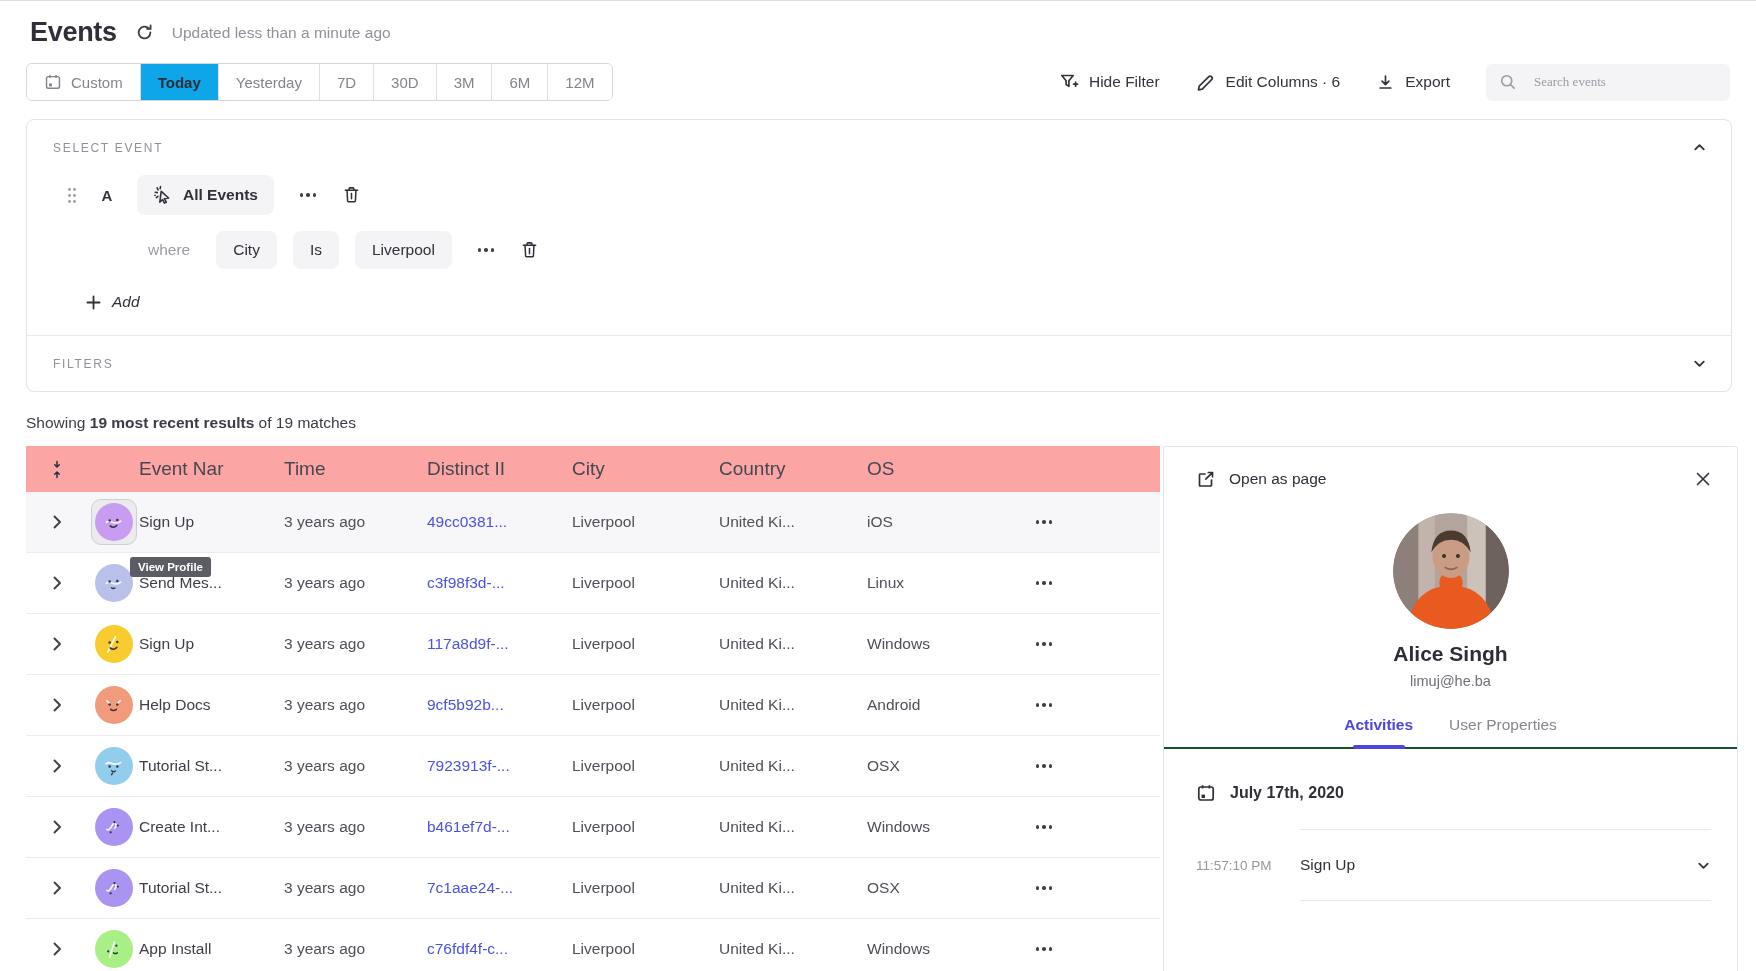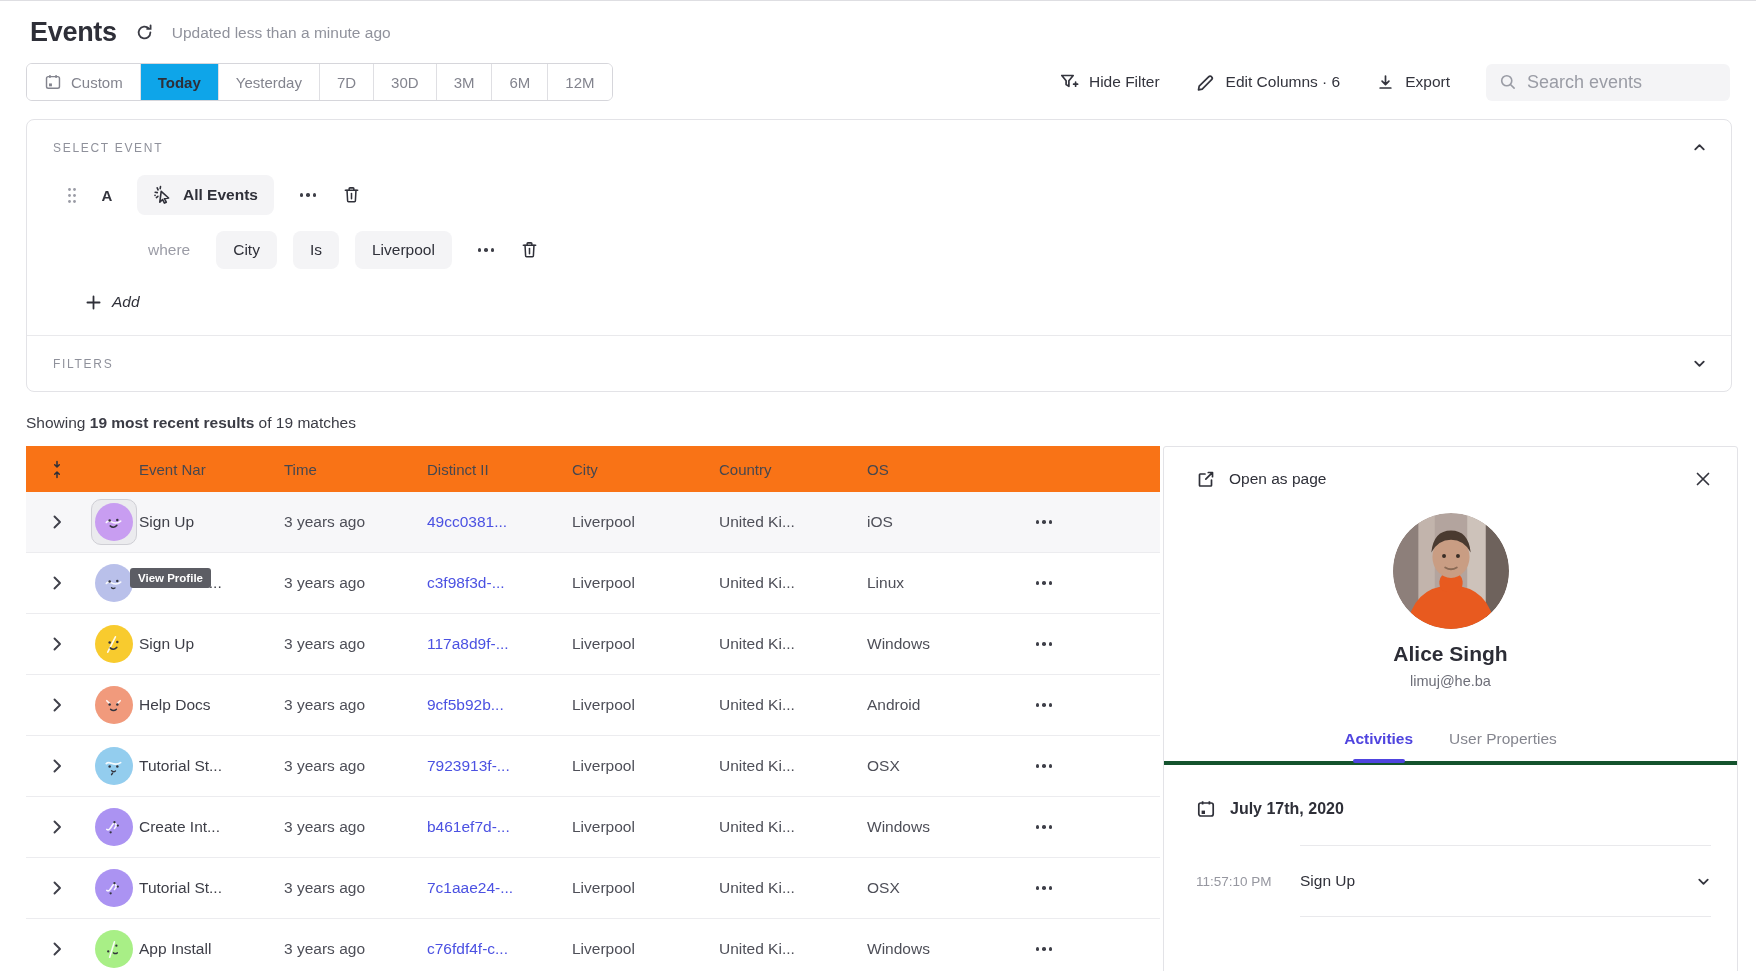--- a/index.html
+++ b/index.html
@@ -15,21 +15,21 @@
 
   
   .controls { display:flex; justify-content:space-between; align-items:center; padding:0 26px; margin-top:15px; }
   .segmented { display:inline-flex; align-items:stretch; border:1px solid #d6d6db; border-radius:6px; height:38px; overflow:hidden; background:#fff; }
   .seg { display:flex; align-items:center; gap:9px; padding:0 17px; font-size:15px; color:#83848e; border-left:1px solid #dfdfe3; cursor:pointer; white-space:nowrap; background:#fff;justify-content:flex-end; }
   .seg:first-child { border-left:none; }
   .seg.active { background:#0ea5e9; color:#2e2f38; font-weight:700; }
   .right-tools { display:flex; align-items:center; gap:36px; }
   .tool-btn { display:flex; align-items:center; gap:10px; font-size:15.5px; font-weight:500; color:#33343d; cursor:pointer; background:none; border:none; font-family:inherit; }
   .search-box { display:flex; align-items:center; gap:10px; width:244px; height:37px; background:#f4f4f6; border-radius:6px; padding:0 13px; }
-  .search-box input { border:none; background:transparent; outline:none; font-size:18px; color:#3b3c45; width:180px; font-family:Liberation Sans, sans-serif; }
+  .search-box input { border:none; background:transparent; outline:none; font-size:13px; color:#3b3c45; width:180px; font-family:Liberation Serif, serif;margin-left:7px; }
   .search-box input::placeholder { color:#9a9ca5; }
 
   
   .card { margin:18px 24px 0 26px; border:1px solid #e3e3e7; border-radius:8px; background:#fff; }
   .card-row-head { display:flex; justify-content:space-between; align-items:center; padding:20px 24px 0 26px; }
   .sec-label { font-size:12px; letter-spacing:1.7px; color:#8f919b; font-weight:500; }
   .event-row { display:flex; align-items:center; margin:20px 0 0 40px; gap:0; }
   .drag { margin-right:22px; cursor:grab; }
   .row-letter { font-size:15px; font-weight:700; color:#33343d; width:16px; text-align:center; margin-right:22px; }
   .chip-btn { display:flex; align-items:center; gap:10px; background:#f4f4f6; border:none; border-radius:8px; padding:10px 16px; font-size:15.5px; font-weight:700; color:#2f3039; cursor:pointer; font-family:inherit; }
@@ -43,42 +43,42 @@
   .filters-row { display:flex; justify-content:space-between; align-items:center; padding:20px 24px 20px 26px; }
 
   
   .results { margin:22px 0 0 26px; font-size:15.5px; color:#3b3c45; }
   .results b { font-weight:700; }
 
   
   .main { display:flex; align-items:flex-start; margin:14px 0 0 26px; gap:3px; }
   .table-wrap { width:1134px; position:relative; }
   .tgrid { display:grid; grid-template-columns:62px 51px 145px 143px 145px 147px 148px 147px 60px 1fr; align-items:center; }
-  .thead { height:46px; background:#f97316; color:#46474f; font-size:15px; }
+  .thead { height:46px; background:#fca5a5; color:#46474f; font-size:19px; }
   .trow { height:61px; border-bottom:1px solid #ececef; font-size:15.5px; color:#4e4f58; }
   .trow.hovered { background:#f7f7f9; }
   .cell-c { display:flex; justify-content:center; align-items:center; }
   .ev-name { color:#3d3e47; }
   .id-link { color:#4b51e2; cursor:pointer; }
   .avatar { width:38px; height:38px; border-radius:50%; display:flex; align-items:center; justify-content:center; }
   .av-box { width:46px; height:46px; border-radius:10px; background:#ebebee; border:1px solid #cfcfd5; display:flex; align-items:center; justify-content:center; }
   .dots { display:inline-flex; gap:3px; cursor:pointer; }
   .dots i { width:3.5px; height:3.5px; border-radius:50%; background:#3e3f48; }
   .row-chev { color:#3f404a; cursor:pointer; display:flex; }
-  .tooltip { position:absolute; left:104px; top:122px; background:#5c5d64; color:#fff; font-size:11.5px; font-weight:700; padding:4px 8px; border-radius:3px; white-space:nowrap; z-index:6; }
+  .tooltip { position:absolute; left:104px; top:111px; background:#5c5d64; color:#fff; font-size:11.5px; font-weight:700; padding:4px 8px; border-radius:3px; white-space:nowrap; z-index:6; }
 
   
   .panel { width:575px; border:1px solid #e3e3e7; border-radius:3px; background:#fff; height:560px; position:relative; }
   .panel-head { display:flex; align-items:center; gap:13px; padding:22px 26px 0 32px; }
   .panel-head .lbl { font-size:15.5px; font-weight:500; color:#2f3039; }
   .panel-close { margin-left:auto; cursor:pointer; display:flex; }
   .pavatar { width:116px; height:116px; border-radius:50%; margin:24px auto 0; overflow:hidden; display:block; }
   .pname { text-align:center; margin-top:13px; font-size:21px; font-weight:700; color:#2c2d36; }
   .pemail { text-align:center; margin-top:7px; font-size:14.5px; color:#6d6e78; }
-  .tabs { display:flex; justify-content:center; gap:36px; margin-top:41px; border-bottom:4px solid #14532d; }
+  .tabs { display:flex; justify-content:center; gap:36px; margin-top:27px; border-bottom:2px solid #14532d; }
   .tab { font-size:15.5px; color:#85868f; padding-bottom:13px; cursor:pointer; position:relative; }
   .tab.active { color:#4f44df; font-weight:700; }
   .tab.active::after { content:""; position:absolute; left:50%; transform:translateX(-50%); bottom:-2px; width:52px; height:4px; border-radius:2px; background:#4f44df; }
   .pdate { display:flex; align-items:center; gap:14px; margin:34px 0 0 32px; font-size:16px; font-weight:700; color:#2e2f38; }
   .pevent { display:flex; align-items:center; margin:26px 26px 0 32px; }
   .pev-time { width:104px; font-size:13.5px; color:#9697a0; flex:none; }
   .pev-main { flex:1; height:72px; border-top:1px solid #e9e9ec; border-bottom:1px solid #e9e9ec; display:flex; align-items:center; justify-content:space-between; cursor:pointer; }
   .pev-name { font-size:15.5px; color:#2f3039; }
   svg { display:block; }
 </style>

